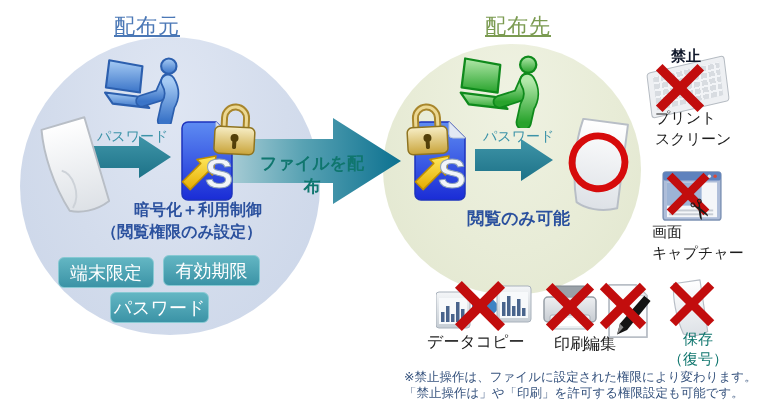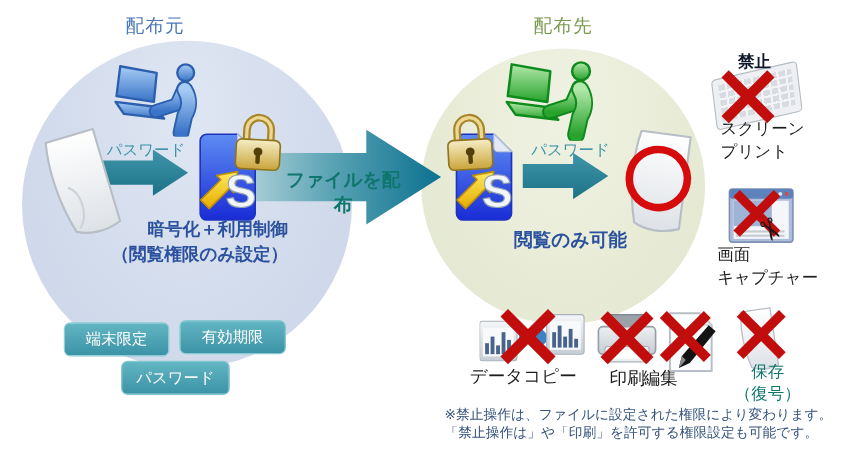--- a/index.html
+++ b/index.html
@@ -7,35 +7,35 @@
   .canvas{position:relative;width:768px;height:409px;background:#fff;overflow:hidden;}
   .abs{position:absolute;}
 
   
   .zone{border-radius:50%;}
   .zone.left{left:20px;top:37px;width:300px;height:298px;
     background:radial-gradient(ellipse at 50% 22%, #dfe6f3 0%, #d3dcec 55%, #cad5e8 100%);z-index:1;}
   .zone.right{left:383px;top:44px;width:258px;height:251px;
     background:radial-gradient(ellipse at 50% 22%, #eff2e2 0%, #e8ecd7 55%, #e1e6ce 100%);z-index:1;}
 
-  .ttl{font-size:17px;z-index:8;letter-spacing:1px;}
+  .ttl{font-size:21px;z-index:8;letter-spacing:1px;text-decoration:underline;}
   .ttl.src{left:114px;top:12px;color:#4b78b6;}
   .ttl.dst{left:485px;top:12px;color:#7b9b51;}
 
   .pw-lbl{font-size:14px;color:#3c93a8;z-index:8;width:84px;}
   .pw-lbl.l{left:97px;top:128px;}
   .pw-lbl.r{left:483px;top:128px;}
 
   .cap{font-weight:bold;color:#2b519e;text-align:right;z-index:8;}
   .cap.src{left:72px;top:199px;width:190px;font-size:16px;line-height:22px;}
   .cap.dst{left:455px;top:207px;width:115px;font-size:17px;}
 
   .badge{background:linear-gradient(180deg,#63b6c3,#3b93a6);border:1px solid #87c9d3;
-    border-radius:6px;color:#fff;font-size:14px;display:flex;align-items:center;
-    justify-content:center;z-index:8;margin-top:36px;}
+    border-radius:6px;color:#fff;font-size:18px;display:flex;align-items:center;
+    justify-content:center;z-index:8;}
   .badge.b1{left:58px;top:257px;width:94px;height:29px;}
   .badge.b2{left:163px;top:255px;width:95px;height:29px;}
   .badge.b3{left:110px;top:292px;width:97px;height:29px;}
 
   .big-arrow{left:205px;top:117px;width:197px;height:88px;z-index:2;}
   .big-arrow-lbl{left:252px;top:152px;width:120px;text-align:center;font-size:17px;
     font-weight:bold;color:#0f766e;z-index:5;}
 
   .sm-arrow{width:78px;height:42px;z-index:3;}
   .sm-arrow.l{left:93px;top:136px;}
@@ -238,22 +238,22 @@
 
   <div class="abs kb">
     <div class="kb-base"></div>
     <div class="kb-keys"></div>
   </div>
   <svg class="abs xmark x-kb" viewBox="0 0 50 50">
     <line x1="5" y1="5" x2="45" y2="45" stroke="#c20d0d" stroke-width="9"></line>
     <line x1="45" y1="5" x2="5" y2="45" stroke="#c20d0d" stroke-width="9"></line>
   </svg>
   <div class="abs icon-lbl ps-lbl">
+    <div>プリント</div>
     <div>スクリーン</div>
-    <div>プリント</div>
   </div>
 
   <svg class="abs win-cap" viewBox="0 0 64 54">
     <rect x="2" y="2" width="60" height="50" rx="3" fill="#aebdd9" stroke="#7d92b4" stroke-width="1.5"></rect>
     <rect x="2" y="2" width="60" height="9" rx="3" fill="#5f82bd"></rect>
     <circle cx="56" cy="6.5" r="1.8" fill="#d84a3a"></circle>
       <circle cx="50" cy="6.5" r="1.8" fill="#e8e8e8"></circle>
     <rect x="6" y="13" width="52" height="36" fill="#f4f6f9"></rect>
     <rect x="6" y="13" width="36" height="24" fill="#9db4d6"></rect>
     <rect x="8" y="41" width="46" height="2" fill="#c6ccd4"></rect>

